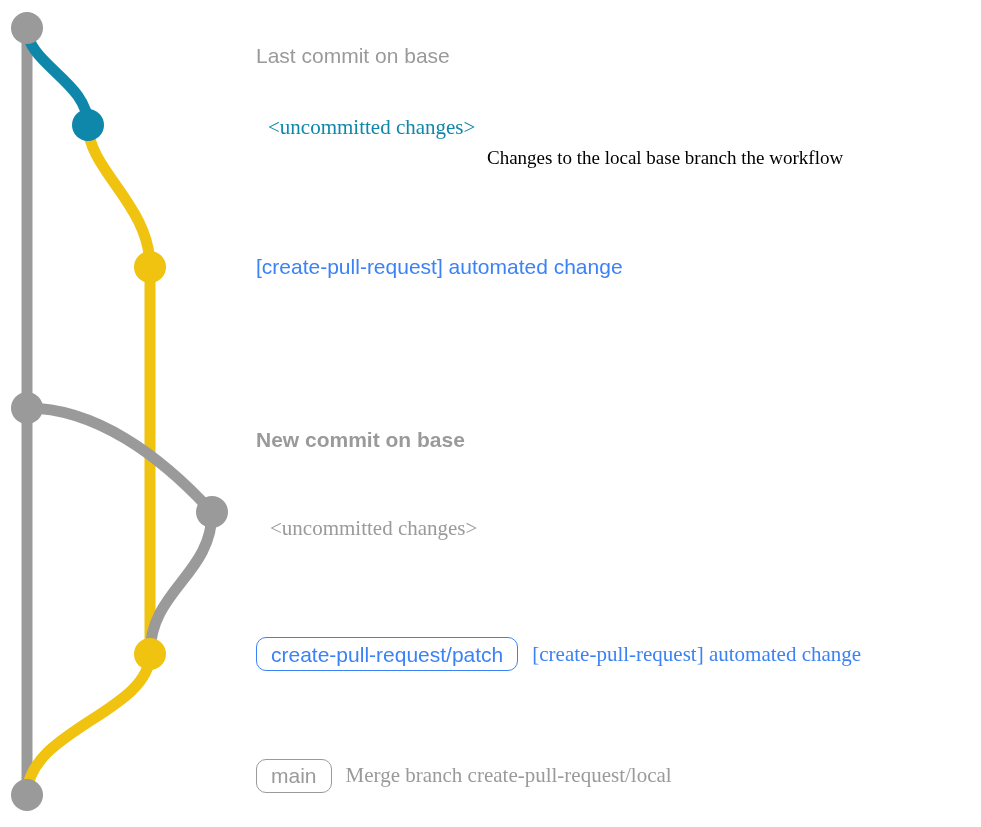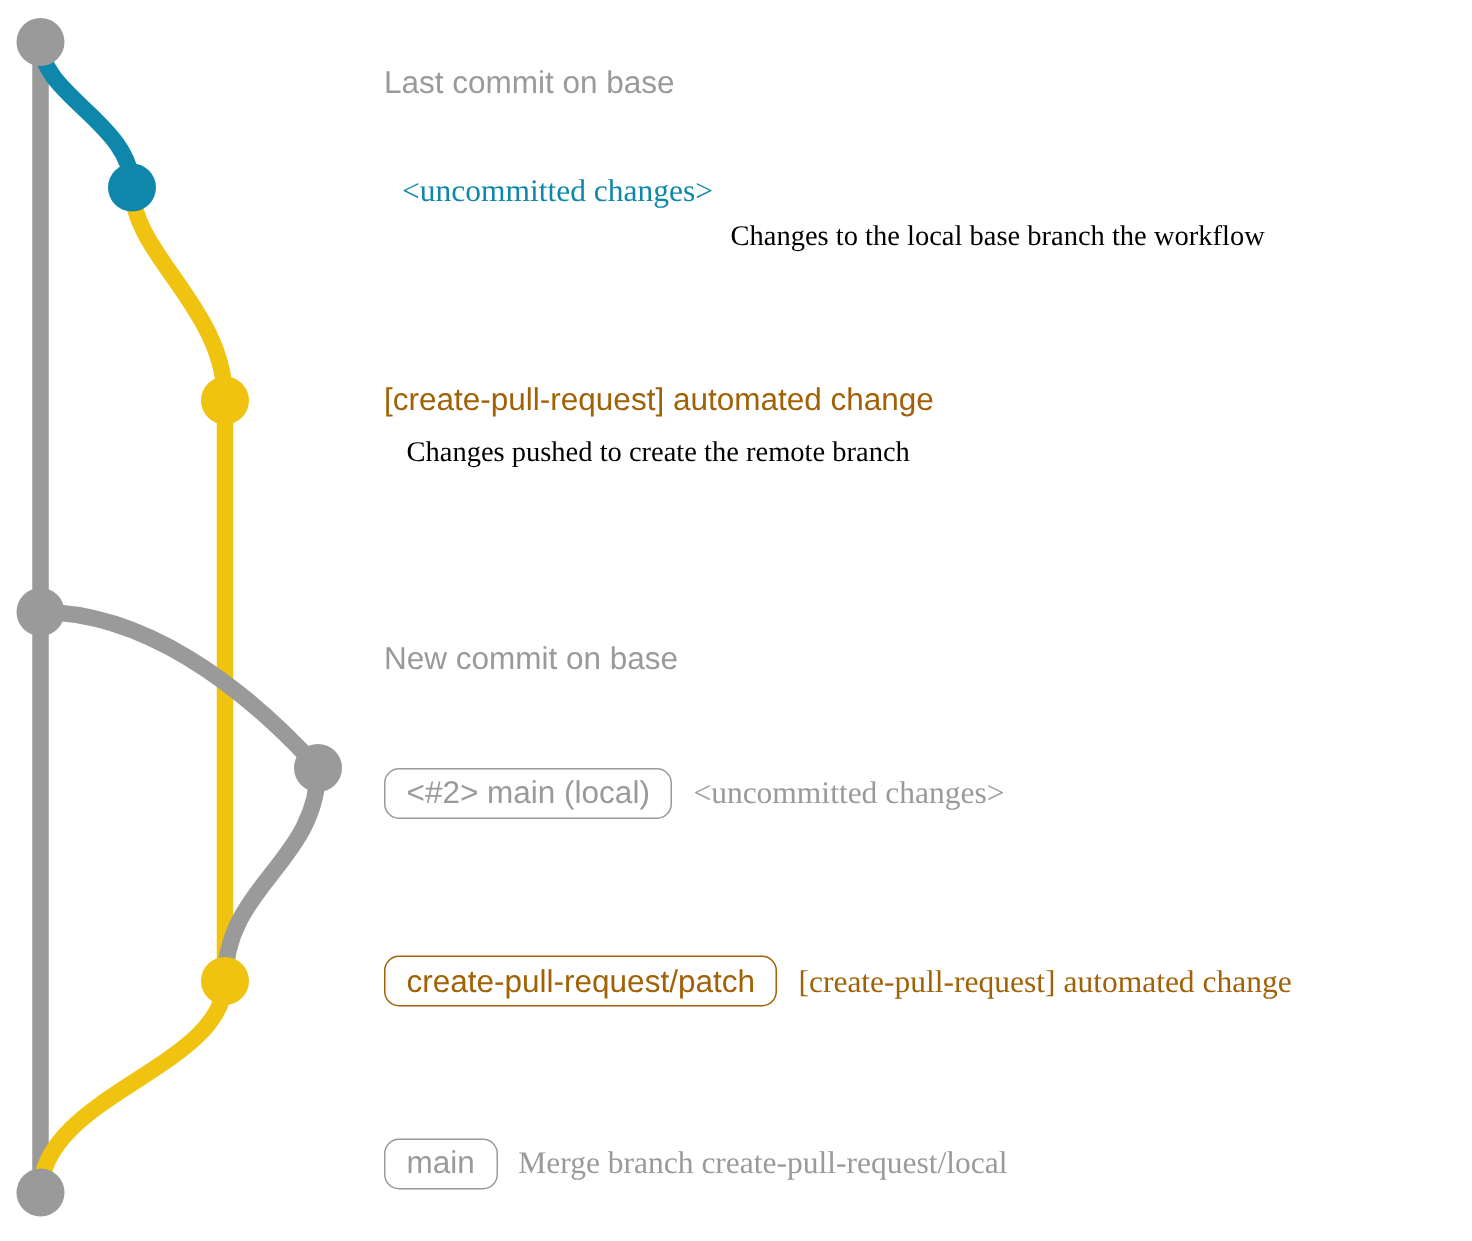--- a/index.html
+++ b/index.html
@@ -61,21 +61,21 @@
   .desc {
     position: absolute;
     font-family: "Liberation Serif", serif;
     font-size: 19px;
     line-height: 1;
     color: #000000;
     white-space: nowrap;
   }
   .c-gray  { color: #9a9a9a; margin-top: 29px; }
   .c-blue  { color: #0e87ab; }
-  .c-amber { color: #a16207; }
+  .c-amber { color: #3b82f6; }
 </style>
 </head>
 <body>
 
 <div id="canvas">
 
   <svg id="graph-svg" viewBox="0 0 981 827" aria-hidden="true">
     <g fill="none" stroke-width="11" stroke-linecap="round">
 
       <path d="M27,28 L27,795" stroke="#9a9a9a"></path>
@@ -104,26 +104,24 @@
   </svg>
 
   <div class="headline c-gray" style="left:256px; top:16px;">Last commit on base</div>
 
   <div class="row" style="left:254px; top:110px; height:34px;">
     <span class="subject c-blue">&lt;uncommitted changes&gt;</span>
   </div>
   <div class="desc" style="left:487px; top:148px;">Changes to the local base branch the workflow</div>
 
   <div class="headline c-amber" style="left:256px; top:256px;">[create-pull-request] automated change</div>
-  <div class="desc" style="left:271px; top:292px;">Changes pushed to create the remote branch</div>
 
-  <div class="headline c-gray" style="left:256px; top:400px;">New commit on base</div>
+  <div class="headline c-gray" style="left:256px; top:400px;font-weight:bold;">New commit on base</div>
 
   <div class="row" style="left:256px; top:497px; height:34px;">
-    <span class="pill c-gray">&lt;#2&gt; main (local)</span>
     <span class="subject c-gray">&lt;uncommitted changes&gt;</span>
   </div>
 
   <div class="row" style="left:256px; top:637px; height:34px;text-align:right;">
     <span class="pill c-amber">create-pull-request/patch</span>
     <span class="subject c-amber">[create-pull-request] automated change</span>
   </div>
 
   <div class="row" style="left:256px; top:744px; height:34px;">
     <span class="pill c-gray">main</span>

